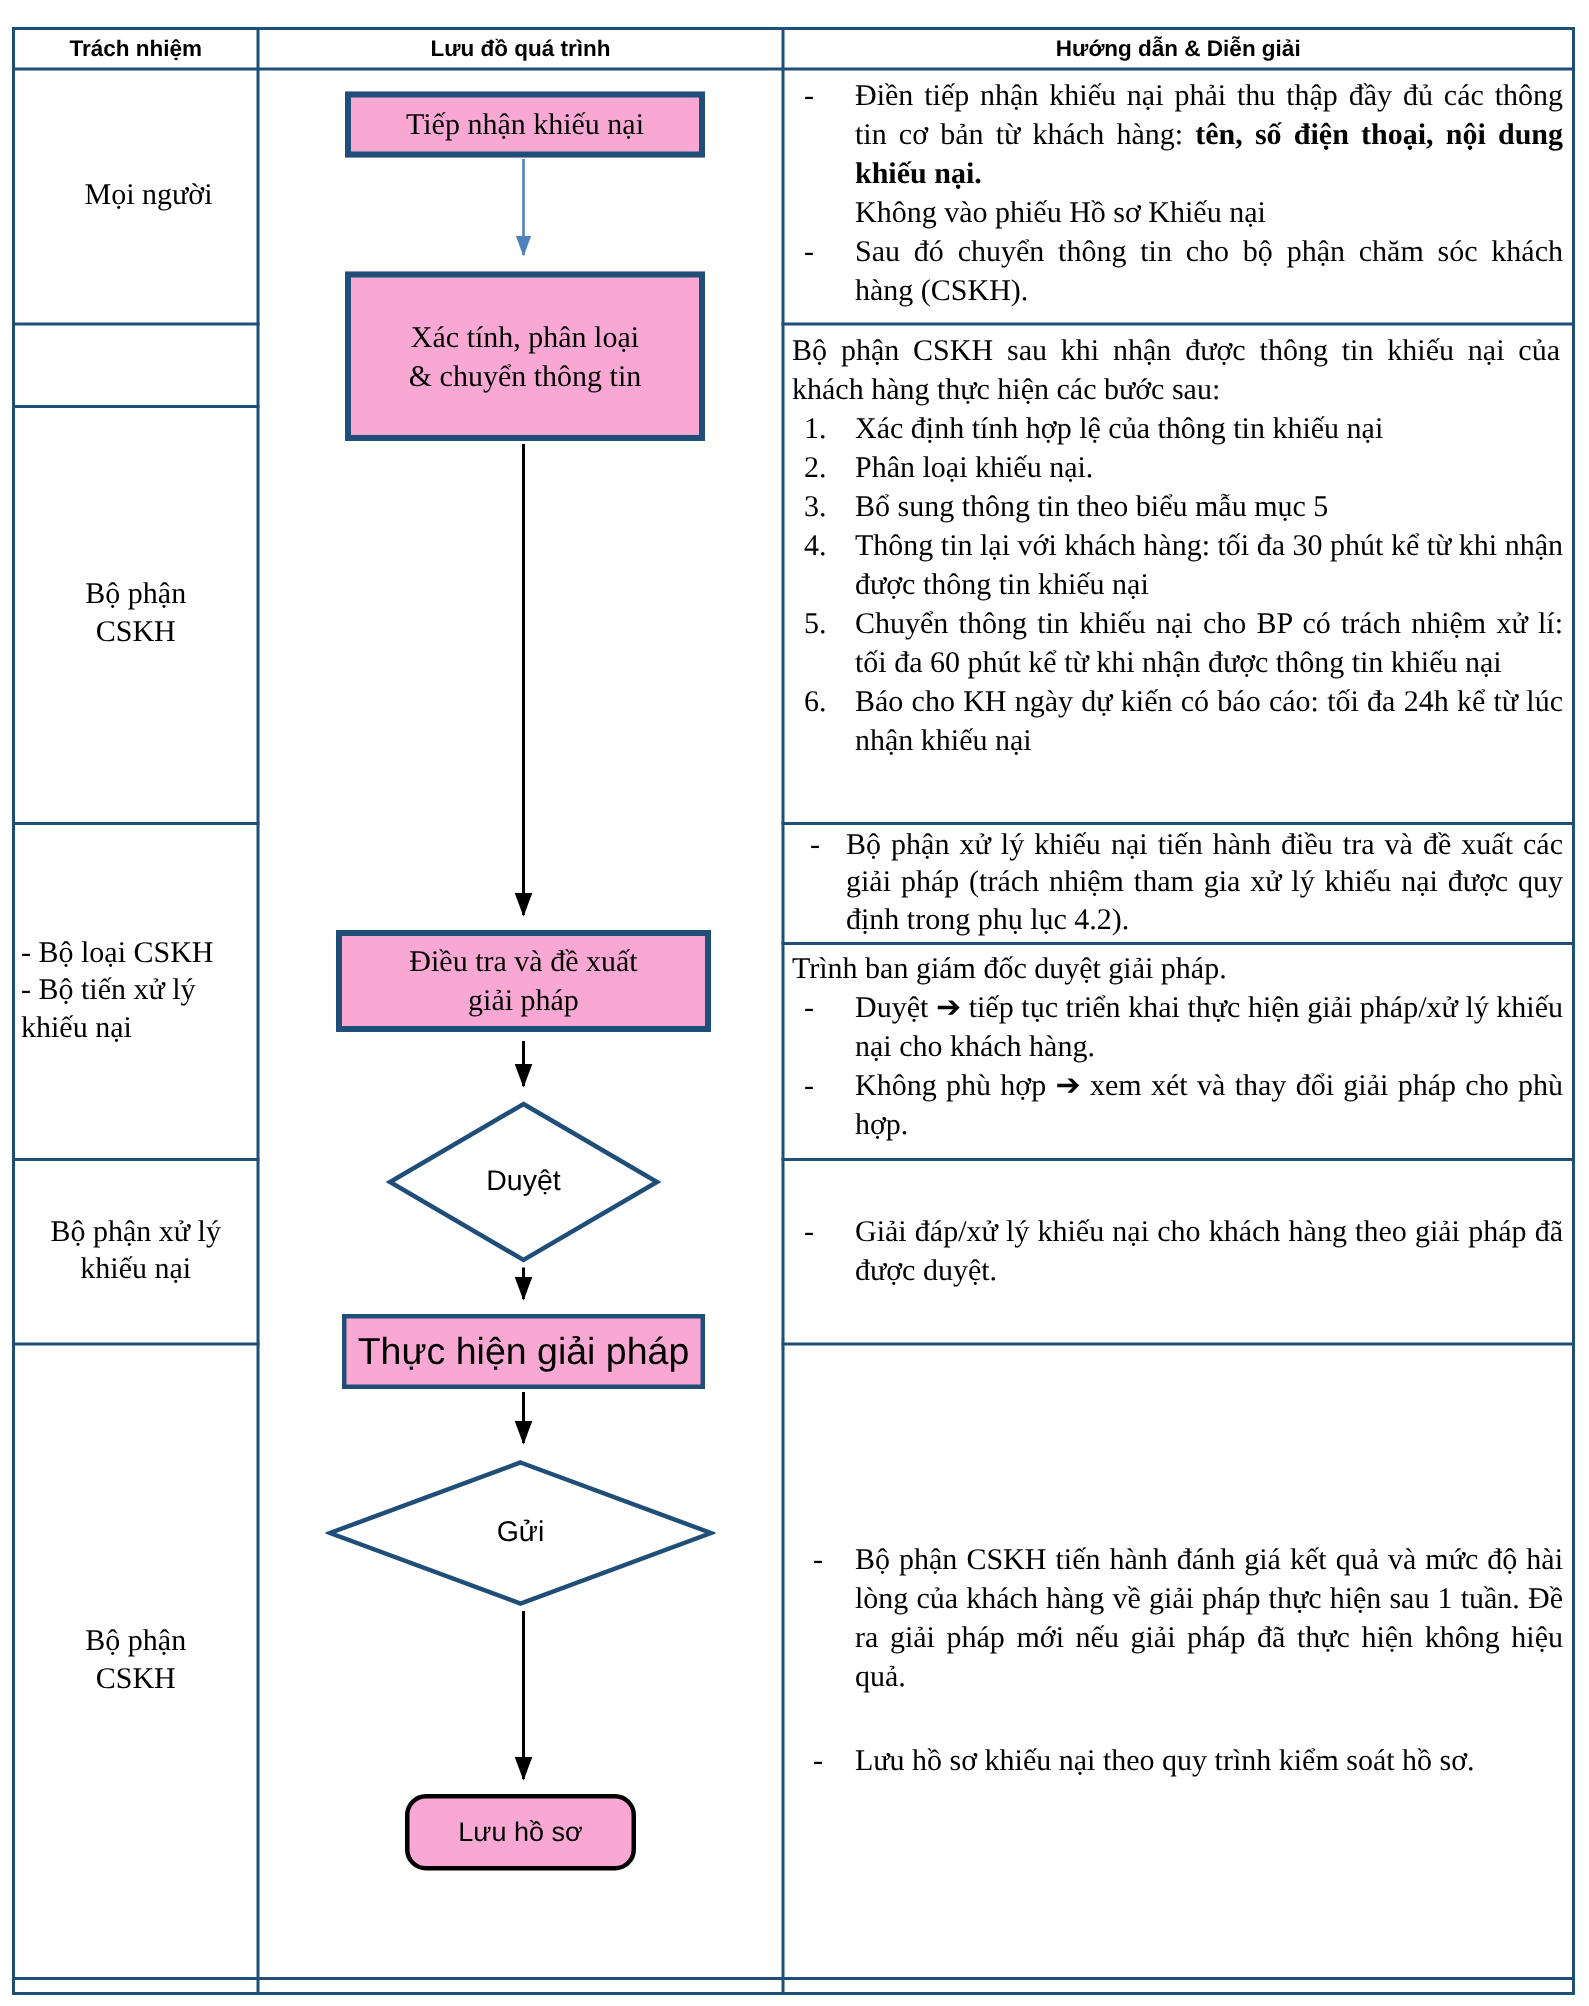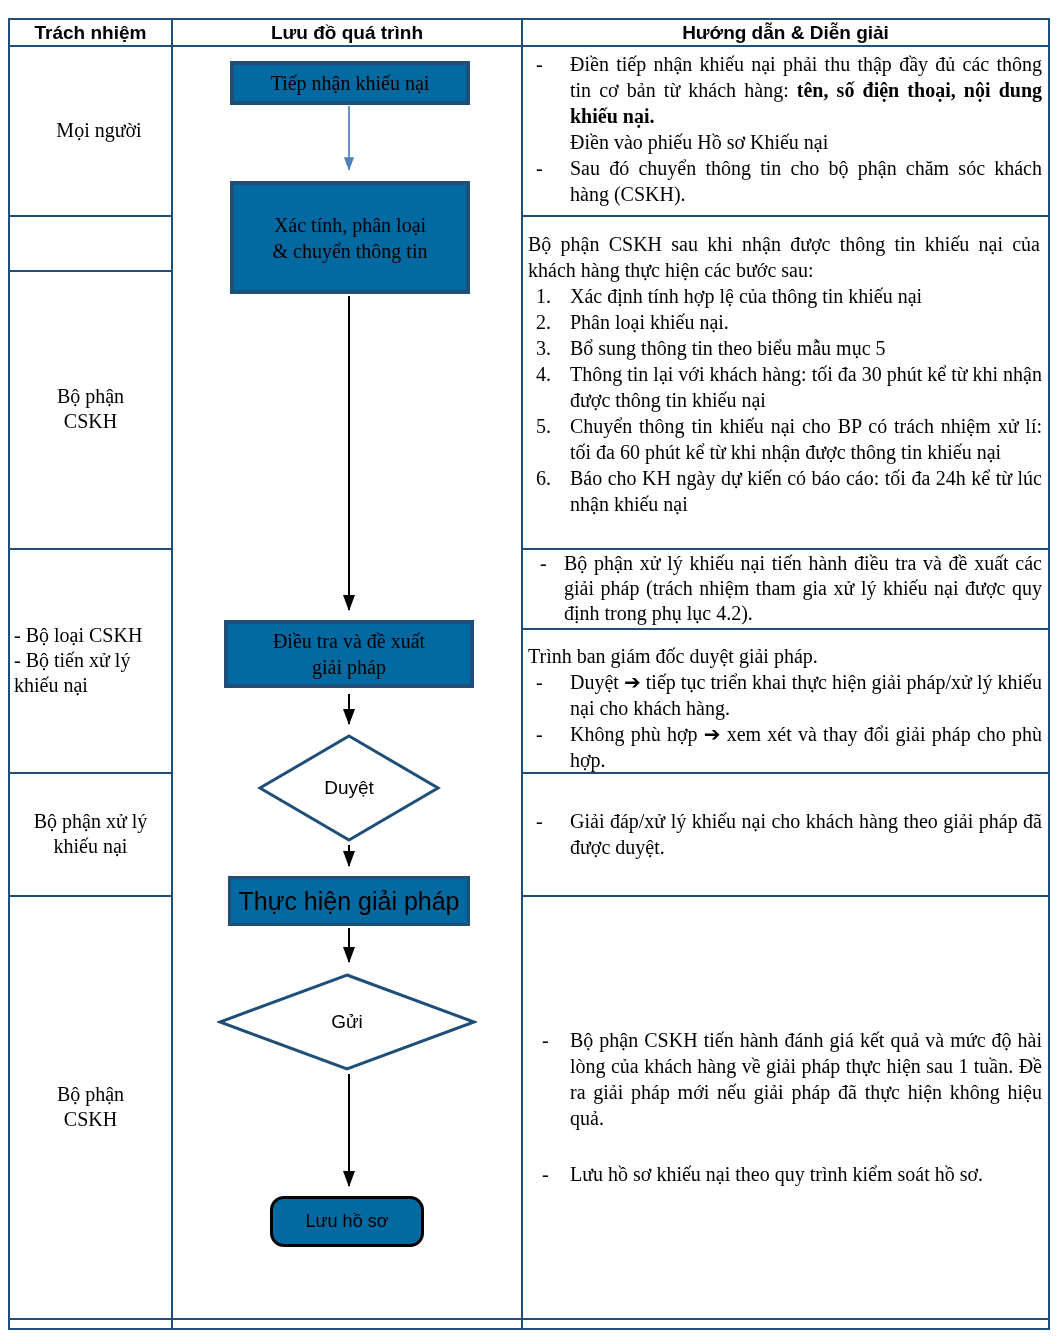--- a/index.html
+++ b/index.html
@@ -3,39 +3,39 @@
 <meta charset="utf-8">
 <style>
   * { margin:0; padding:0; box-sizing:border-box; }
   html,body { background:#ffffff; }
   .page { position:relative; width:1059px; height:1337px; background:#fff;
           font-family:"Liberation Serif", serif; color:#000; overflow:hidden; }
 
   .gline { position:absolute; background:#1f4e79; }
 
   .hdr { position:absolute; display:flex; align-items:center; justify-content:center;
-         font-family:"Liberation Sans", sans-serif; font-weight:bold; font-size:19px; }
+         font-family:"Liberation Sans", sans-serif; font-weight:bold; font-size:15px; }
 
   .respCell { position:absolute; display:flex; align-items:center; justify-content:center;
               text-align:center; font-size:20px; line-height:25px; }
   .respCell .wrapNarrow { width:100px; }
   .respCell .wrapMid { width:145px; }
   .respList { position:absolute; display:flex; flex-direction:column; justify-content:center;
               font-size:20px; line-height:25px; text-align:left; }
   .respList div { width:138px; }
 
   .gsec { position:absolute; font-size:20px; line-height:26px; }
-  .intro { text-align:justify; padding:0 8px 0 4px;margin-top:10px; }
+  .intro { text-align:justify; padding:0 8px 0 4px; }
   .li { display:flex; padding-left:12px; padding-right:6px; }
   .li .marker { flex:0 0 34px; width:34px; }
   .li .litext { flex:1; text-align:justify; }
   .centerV { display:flex; flex-direction:column; justify-content:center; }
 
   .shape { position:absolute; display:flex; align-items:center; justify-content:center;
-           text-align:center; background:#0369a1; z-index:2; }
+           text-align:center; background:#f9a8d4; z-index:2; }
   .rectA { border:4px solid #1f4e79; font-size:20px; line-height:26px; }
   .rectB { border:3px solid #1f4e79; font-family:"Liberation Sans", sans-serif; font-size:25px; }
   .rounded { border:3px solid #000; border-radius:14px; font-family:"Liberation Sans", sans-serif; font-size:18px; }
 
   .diamond { position:absolute; z-index:2; }
   .diamond svg { position:absolute; inset:0; }
   .dlabel { position:absolute; inset:0; display:flex; align-items:center; justify-content:center;
             font-family:"Liberation Sans", sans-serif; font-size:19px; }
 
   .arrows { position:absolute; left:0; top:0; z-index:1; pointer-events:none; }
@@ -151,21 +151,21 @@
 
   <div class="shape rounded" style="left:270px;top:1196px;width:154px;height:51px;">
     <span>Lưu hồ sơ</span>
   </div>
 
   <div class="gsec" style="left:524px;top:51px;width:524px;height:162px;">
     <div class="li">
       <span class="marker">-</span>
       <div class="litext">
         <span>Điền tiếp nhận khiếu nại phải thu thập đầy đủ các thông tin cơ bản từ khách hàng:  </span><b>tên, số điện thoại, nội dung khiếu nại.</b>
-        <div>Điền vào phiếu Hồ sơ Khiếu nại</div>
+        <div>Không vào phiếu Hồ sơ Khiếu nại</div>
       </div>
     </div>
     <div class="li">
       <span class="marker">-</span>
       <div class="litext">Sau đó chuyển thông tin cho bộ phận chăm sóc khách hàng (CSKH).</div>
     </div>
   </div>
 
   <div class="gsec" style="left:524px;top:221px;width:524px;height:325px;">
     <div class="intro">Bộ phận CSKH sau khi nhận được thông tin khiếu nại của khách hàng thực hiện các bước sau:</div>

